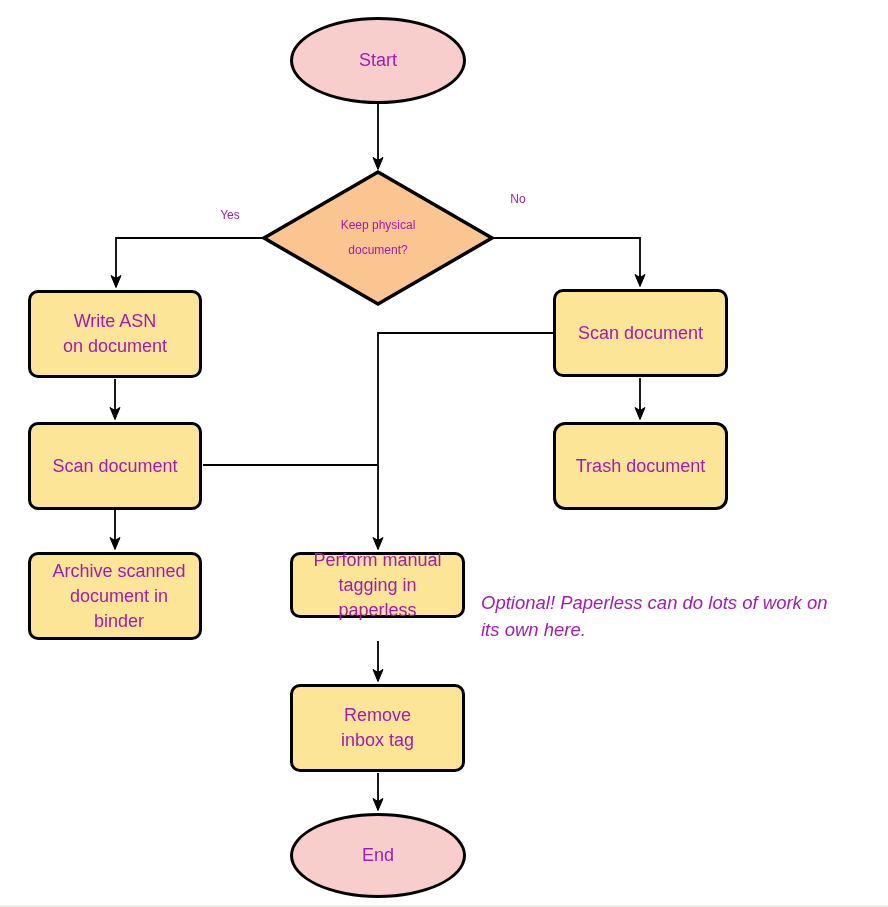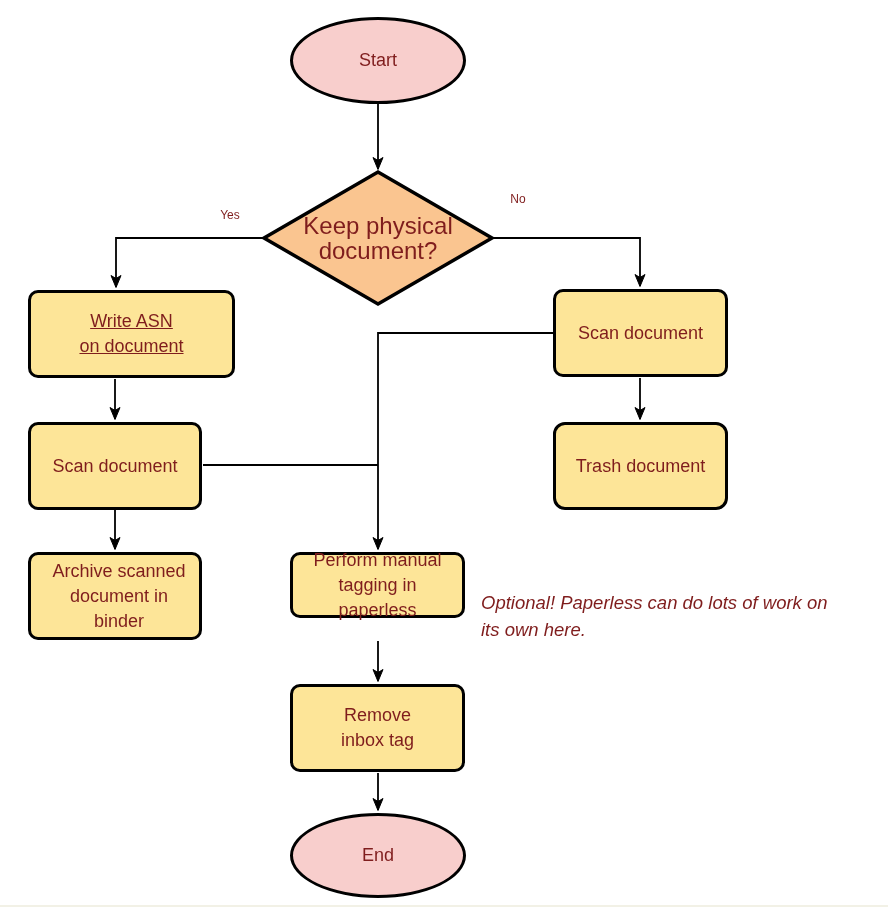--- a/index.html
+++ b/index.html
@@ -2,21 +2,21 @@
 <html><head>
 <meta charset="utf-8">
 <style>
   html, body { margin: 0; padding: 0; background: #ffffff; }
   .canvas {
     position: relative;
     width: 888px;
     height: 907px;
     background: #ffffff;
     font-family: "Liberation Sans", sans-serif;
-    color: #7f1d1d;
+    color: #a21caf;
     overflow: hidden;
   }
   .wires { position: absolute; left: 0; top: 0; }
   .edge { fill: none; stroke: #000; stroke-width: 1.8; }
   .diamond { stroke: #000; stroke-width: 3.5; }
   .node {
     position: absolute;
     box-sizing: border-box;
     border: 3px solid #000;
     display: flex;
@@ -28,21 +28,21 @@
   }
   .process { border-radius: 10px; }
   .terminator { border-radius: 50%; }
   .lbl { white-space: pre-line; }
   .decision-label {
     position: absolute;
     display: flex;
     align-items: center;
     justify-content: center;
     text-align: center;
-    font-size: 24px;
+    font-size: 12px;
     line-height: 25px;
     white-space: pre-line;
   }
   .edge-label {
     position: absolute;
     font-size: 12px;
     text-align: center;
   }
   .note {
     position: absolute;
@@ -90,21 +90,21 @@
   <div class="node terminator" style="left: 290px; top: 17px; width: 176px; height: 87px; background-color: rgb(248, 206, 204);">
     <span class="lbl">Start</span>
   </div>
 
   <div class="decision-label" style="left:288px; top:206px; width:180px; height:64px;">Keep physical
 document?</div>
 
   <div class="edge-label" style="left:204px; top:208px; width:52px;">Yes</div>
   <div class="edge-label" style="left:494px; top:192px; width:48px;">No</div>
 
-  <div class="node process" style="left: 28px; top: 290px; width: 207px; height: 88px; background-color: rgb(253, 229, 152); text-decoration: underline;">
+  <div class="node process" style="left: 28px; top: 290px; width: 174px; height: 88px; background-color: rgb(253, 229, 152);">
     <span class="lbl">Write ASN
 on document</span>
   </div>
 
   <div class="node process" style="left: 28px; top: 422px; width: 174px; height: 88px; background-color: rgb(253, 229, 152);">
     <span class="lbl">Scan document</span>
   </div>
 
   <div class="node process" style="left: 28px; top: 552px; width: 174px; height: 88px; background-color: rgb(253, 229, 152); padding-left: 8px;">
     <span class="lbl">Archive scanned

